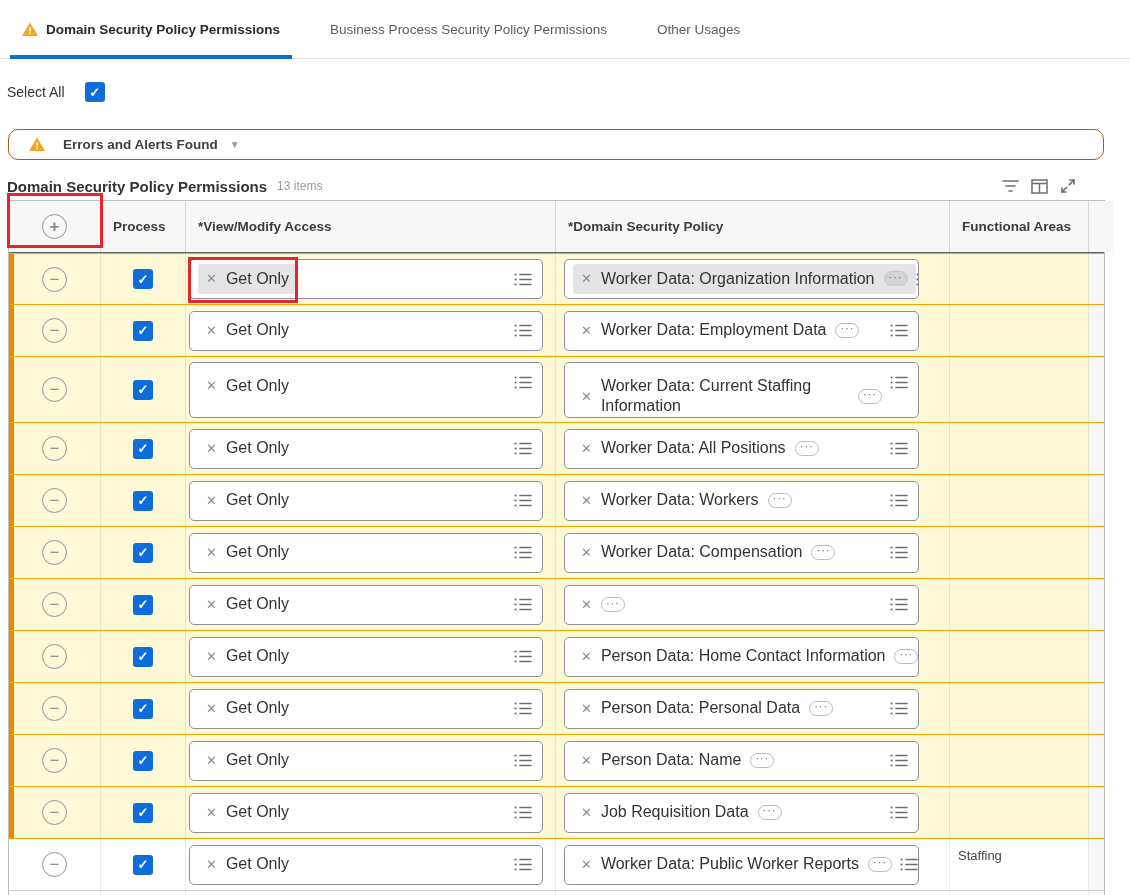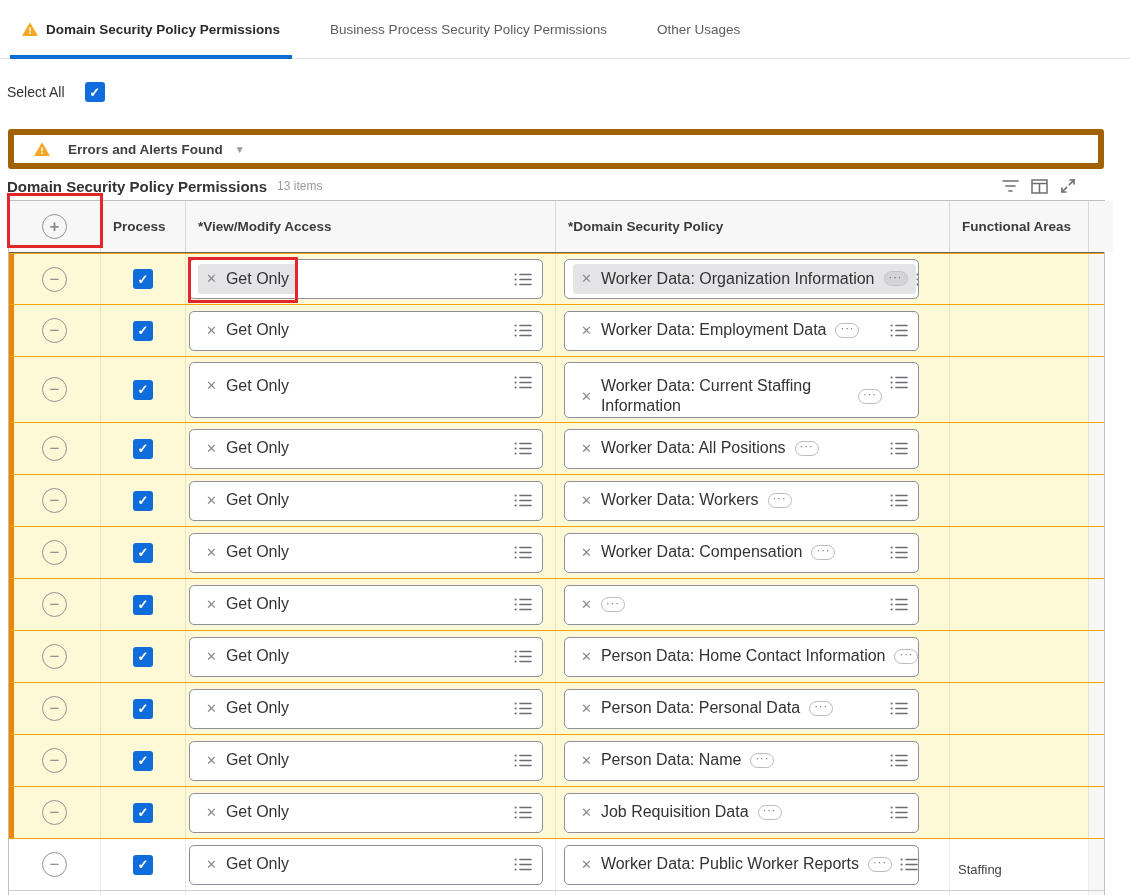--- a/index.html
+++ b/index.html
@@ -17,22 +17,22 @@
   .warn-tri { width: 16px; height: 15px; flex: 0 0 auto; }
 
   
   .select-row { position: absolute; top: 82px; left: 7px; display: flex; align-items: center; gap: 20px; }
   .select-label { font-size: 14px; color: #333; }
   .checkbox { width: 20px; height: 20px; background: #0f6ddb; border-radius: 3px;
               display: inline-flex; align-items: center; justify-content: center; cursor: pointer; }
   .checkbox .mark { color: #fff; font-size: 13px; font-weight: bold; line-height: 1; }
 
   
-  .banner { position: absolute; top: 129px; left: 8px; width: 1096px; height: 40px;
-            border: 6px solid #a16207; border-radius: 3px; display: flex; align-items: center; background:#fff; }
+  .banner { position: absolute; top: 129px; left: 8px; width: 1096px; height: 31px;
+            border: 1px solid #a16207; border-radius: 10px; display: flex; align-items: center; background:#fff; }
   .banner .warn-tri { margin-left: 20px; }
   .banner-label { margin-left: 18px; font-size: 13.5px; font-weight: bold; color: #3f3f3f; }
   .banner-caret { margin-left: 12px; font-size: 10px; color: #9a9a9a; cursor: pointer; }
 
   
   .section-head { position: absolute; top: 175px; left: 7px; width: 1096px; height: 22px;
                   display: flex; align-items: center; }
   .section-title { font-size: 15px; font-weight: bold; color: #333; }
   .section-count { font-size: 12px; color: #9a9a9a; margin-left: 10px; }
   .toolbar { margin-left: auto; display: flex; align-items: center; gap: 11px; padding-right: 26px; }
@@ -49,21 +49,21 @@
   .th:last-child { border-right: none; background:#f7f7f7; }
 
   .trow { position: relative; height: 52px; background: #fff; border-bottom: 1px solid #cfcfcf; }
   .trow.highlight { background: #fdf8d6; border-bottom: 1px solid #f5a400; }
   .trow.highlight:first-child { border-top: 1px solid #f5a400; }
   .trow.highlight::before { content: ""; position: absolute; left: 0; top: 0; bottom: 0; width: 5px; background: #ee8600; }
   .trow.tall { height: 66px; }
   .trow.partial { height: 6px; border-bottom: none; }
   .cell { display: flex; align-items: center; border-right: 1px solid rgba(0,0,0,0.08); padding: 0 3px; }
   .cell.c-action, .cell.c-selected { justify-content: center; }
-  .cell.c-functional { align-items: center; padding: 9px 8px 0 8px; }
+  .cell.c-functional { align-items: flex-start; padding: 9px 8px 0 8px; }
   .cell.c-sliver { background: #f7f7f7; border-right: none; }
   .func-label { font-size: 13px; color: #444; }
 
   .circle-btn { width: 25px; height: 25px; border: 1px solid #93939c; border-radius: 50%;
                 color: #8b8b95; font-size: 17px; line-height: 1; display: inline-flex;
                 align-items: center; justify-content: center; cursor: pointer; background: transparent; }
 
   .input-box { flex: 1; height: 40px; background: #fff; border: 1px solid #8f8f99; border-radius: 5px;
                display: flex; align-items: center; padding: 0 10px 0 8px; overflow: hidden; }
   .c-access .input-box { margin-right: 9px; }

